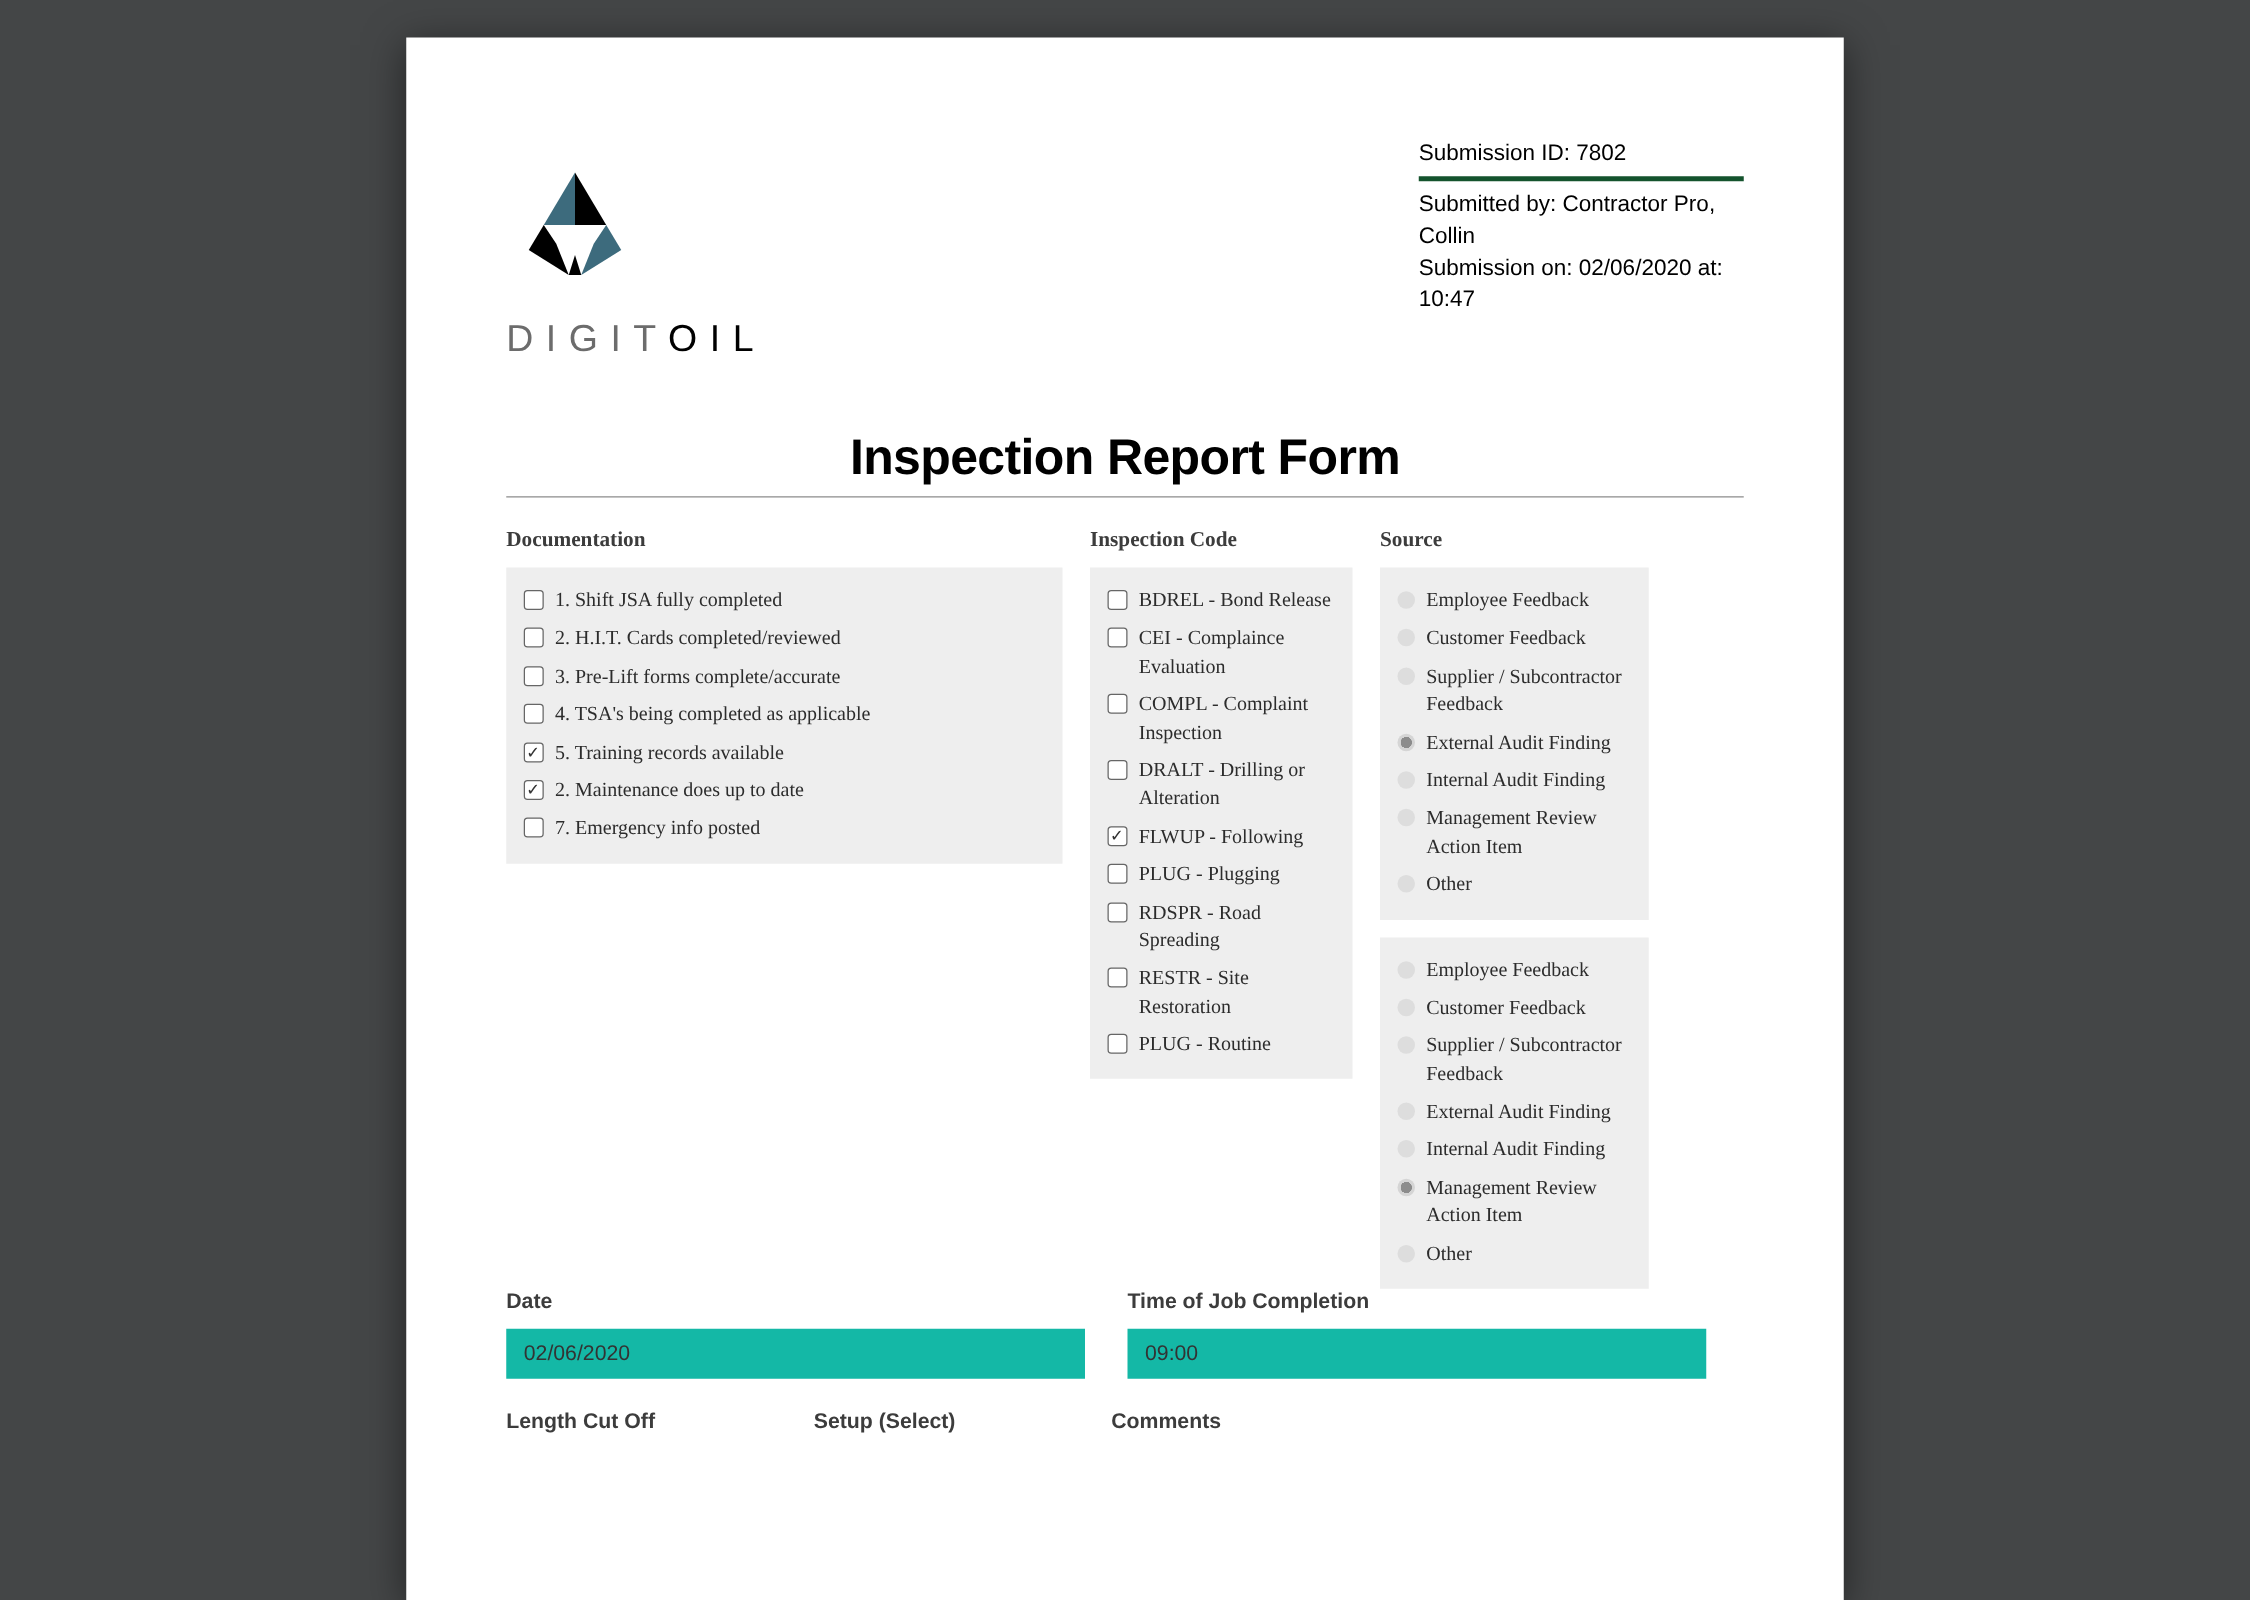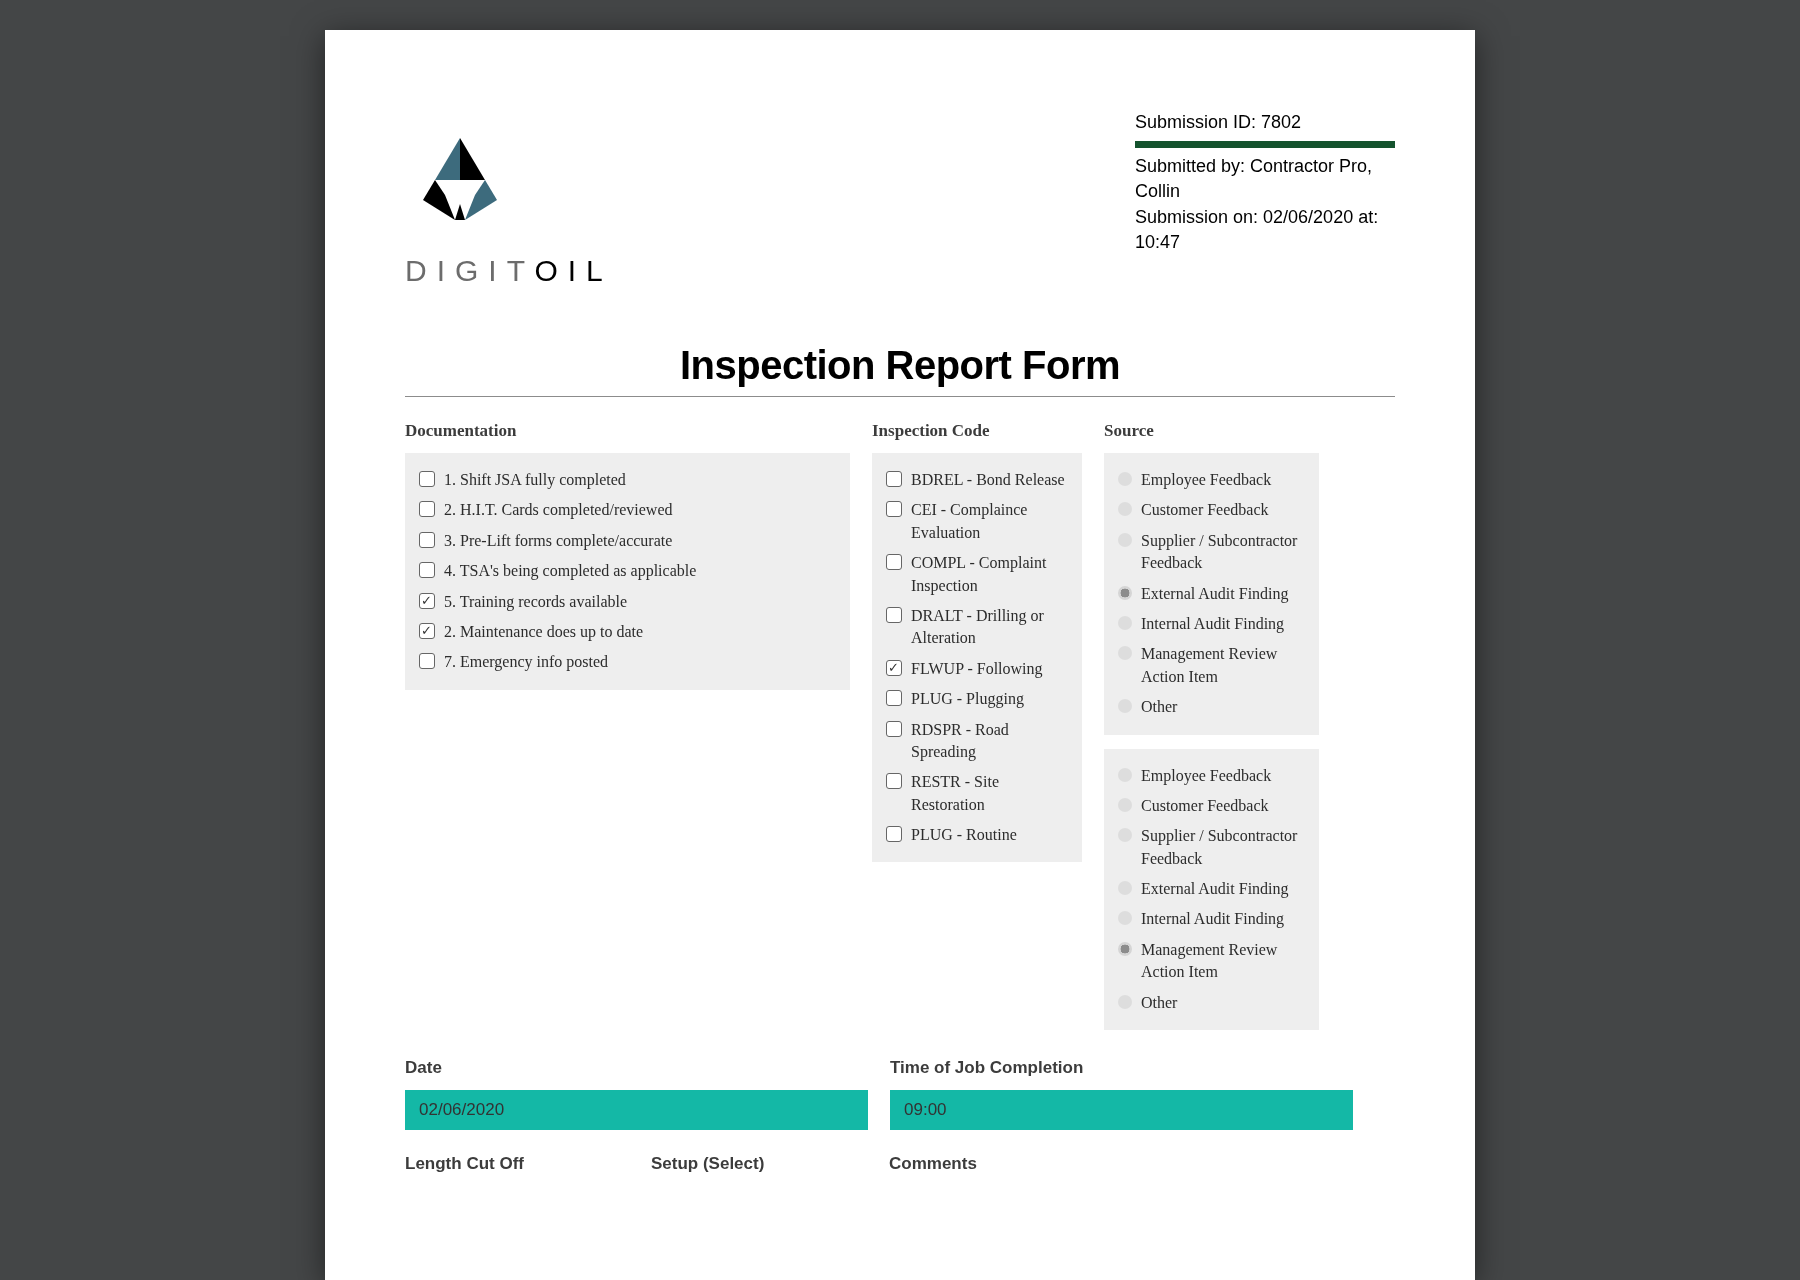--- a/index.html
+++ b/index.html
@@ -23,21 +23,21 @@
     .hdr-meta {
       position: absolute;
       right: 80px;
       top: 80px;
       font-size: 18px;
       color: #000;
       line-height: 1.4;
       width: 260px;
     }
     .hdr-meta .row1 {
-      border-bottom: 7px solid #14532d;
+      border-bottom: 4px solid #14532d;
       padding-bottom: 6px;
       margin-bottom: 6px;
     }
     .logo-wrap { margin-top: 40px; }
     .logo-text {
       font-size: 30px;
       letter-spacing: 10px;
       margin-top: 10px;
       font-weight: 300;
     }
@@ -112,22 +112,21 @@
       background: #ddd;
       margin-top: 3px;
       position: relative;
     }
     .radio.selected {
       background: radial-gradient(circle at center, #8c8c8c 0 45%, #d5d5d5 46% 100%);
     }
     
     .row2 {
       display: flex;
-      gap: 22px;
-      margin-top: 28px;
+      gap: 34px;
     }
     .row2 > div { width: 463px; }
     .input-field {
       background: #14b8a6;
       padding: 10px 14px;
       font-size: 17px;
       color: #333;
       margin-top: 10px;
     }
     

